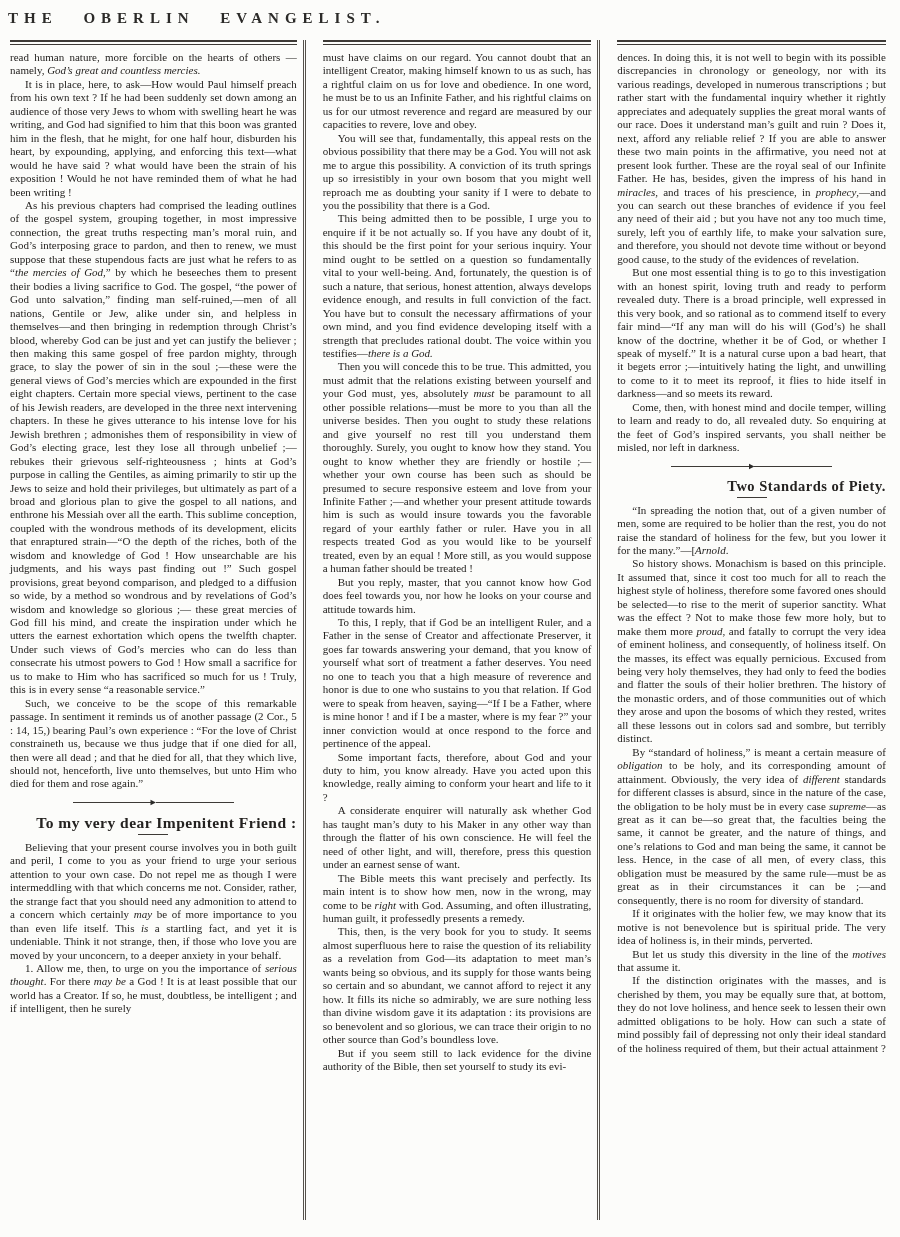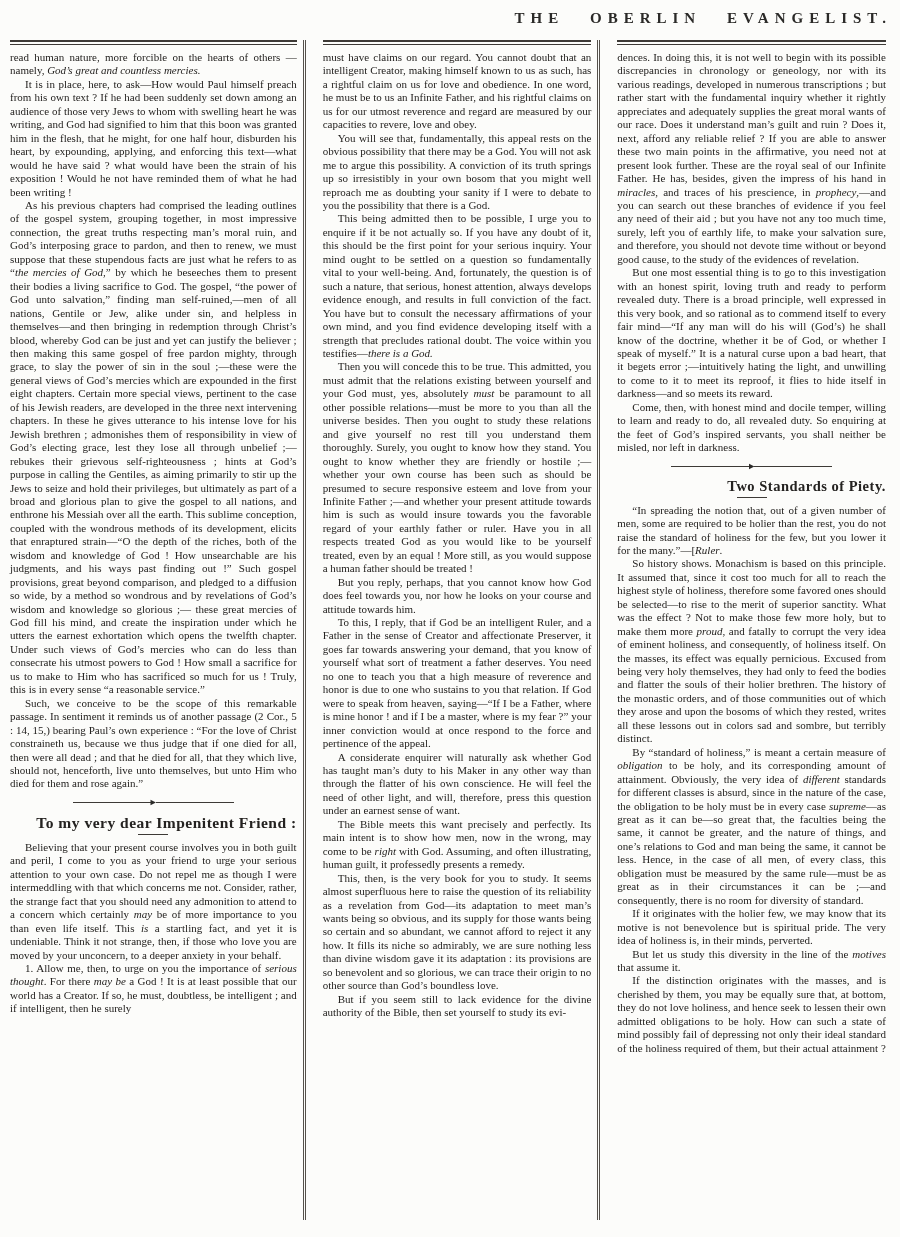--- a/index.html
+++ b/index.html
@@ -1,21 +1,21 @@
 <!DOCTYPE html>
 <html><head>
 <meta charset="utf-8">
 <style>
   * { margin: 0; padding: 0; box-sizing: border-box; }
   html, body { background: #e9e7e2; }
   body { width: 900px; height: 1237px; overflow: hidden;
          font-family: "Liberation Serif", "DejaVu Serif", serif; }
   .page { width: 900px; height: 1237px; background: #fcfcfa; color: #1e1d1b;
           padding: 6px 8px 10px 8px; position: relative; }
-  .masthead { text-align: right; font-weight: bold; font-size: 15px;
+  .masthead { text-align: left; font-weight: bold; font-size: 15px;
               letter-spacing: 6px; word-spacing: 16px; color: #2b2a28;
               padding-top: 4px; height: 34px; }
   .cols { display: flex; align-items: stretch; height: 1180px; overflow: hidden; }
   .col { width: 294.67px; padding: 0 6px 0 2px; overflow: hidden; }
   .col + .col { border-left: 3px double #55514b; padding-left: 17px; }
   .toprule { height: 5px; border-top: 2px solid #3d3a36; border-bottom: 1px solid #3d3a36;
              margin-bottom: 6px; }
   .para { font-size: 11px; line-height: 13.45px; text-align: justify;
           text-indent: 15px; color: #242220; }
   .para.cont { text-indent: 0; }
@@ -50,40 +50,41 @@
         <div class="shortrule"></div>
         <p class="para">Believing that your present course involves you in both guilt and peril, I come to you as your friend to urge your serious attention to your own case.  Do not repel me as though I were intermeddling with that which concerns me not.  Consider, rather, the strange fact that you should need any admonition to attend to a concern which certainly <i>may</i> be of more importance to you than even life itself.  This <i>is</i> a startling fact, and yet it is undeniable.  Think it not strange, then, if those who love you are moved by your unconcern, to a deeper anxiety in your behalf.</p>
         <p class="para">1.  Allow me, then, to urge on you the importance of <i>serious thought</i>.  For there <i>may be</i> a God !  It is at least possible that our world has a Creator.  If so, he must, doubtless, be intelligent ; and if intelligent, then he surely</p>
       </div>
     <div class="col">
       <div class="toprule"></div>
     <p class="para cont">must have claims on our regard.  You cannot doubt that an intelligent Creator, making himself known to us as such, has a rightful claim on us for love and obedience. In one word, he must be to us an Infinite Father, and his rightful claims on us for our utmost reverence and regard are measured by our capacities to revere, love and obey.</p>
         <p class="para">You will see that, fundamentally, this appeal rests on the obvious possibility that there may be a God.  You will not ask me to argue this possibility.  A conviction of its truth springs up so irresistibly in your own bosom that you might well reproach me as doubting your sanity if I were to debate to you the possibility that there is a God.</p>
         <p class="para">This being admitted then to be possible, I urge you to enquire if it be not actually so.  If you have any doubt of it, this should be the first point for your serious inquiry.  Your mind ought to be settled on a question so fundamentally vital to your well-being.  And, fortunately, the question is of such a nature, that serious, honest attention, always develops evidence enough, and results in full conviction of the fact.  You have but to consult the necessary affirmations of your own mind, and you find evidence developing itself with a strength that precludes rational doubt.  The voice within you testifies—<i>there is a God.</i></p>
         <p class="para">Then you will concede this to be true.  This admitted, you must admit that the relations existing between yourself and your God must, yes, absolutely <i>must</i> be paramount to all other possible relations—must be more to you than all the universe besides.  Then you ought to study these relations and give yourself no rest till you understand them thoroughly.  Surely, you ought to know how they stand.  You ought to know whether they are friendly or hostile ;—whether your own course has been such as should be presumed to secure responsive esteem and love from your Infinite Father ;—and whether your present attitude towards him is such as would insure towards you the favorable regard of your earthly father or ruler.  Have you in all respects treated God as you would like to be yourself treated, even by an equal ! More still, as you would suppose a human father should be treated !</p>
-        <p class="para">But you reply, perhaps, that you cannot know how God does feel towards you, nor how he looks on your course and attitude towards him.</p>
+        <p class="para">But you reply, master, that you cannot know how God does feel towards you, nor how he looks on your course and attitude towards him.</p>
         <p class="para">To this, I reply, that if God be an intelligent Ruler, and a Father in the sense of Creator and affectionate Preserver, it goes far towards answering your demand, that you know of yourself what sort of treatment a father deserves.  You need no one to teach you that a high measure of reverence and honor is due to one who sustains to you that relation.  If God were to speak from heaven, saying—“If I be a Father, where is mine honor ! and if I be a master, where is my fear ?” your inner conviction would at once respond to the force and pertinence of the appeal.</p>
+        <p class="para">Some important facts, therefore, about God and your duty to him, you know already.  Have you acted upon this knowledge, really aiming to conform your heart and life to it ?</p>
         <p class="para">A considerate enquirer will naturally ask whether God has taught man’s duty to his Maker in any other way than through the flatter of his own conscience.  He will feel the need of other light, and will, therefore, press this question under an earnest sense of want.</p>
         <p class="para">The Bible meets this want precisely and perfectly.  Its main intent is to show how men, now in the wrong, may come to be <i>right</i> with God.  Assuming, and often illustrating, human guilt, it professedly presents a remedy.</p>
         <p class="para">This, then, is the very book for you to study.  It seems almost superfluous here to raise the question of its reliability as a revelation from God—its adaptation to meet man’s wants being so obvious, and its supply for those wants being so certain and so abundant, we cannot afford to reject it any how.  It fills its niche so admirably, we are sure nothing less than divine wisdom gave it its adaptation : its provisions are so benevolent and so glorious, we can trace their origin to no other source than God’s boundless love.</p>
         <p class="para">But if you seem still to lack evidence for the divine authority of the Bible, then set yourself to study its evi-</p>
       </div>
     <div class="col">
       <div class="toprule"></div>
     <p class="para cont">dences.  In doing this, it is not well to begin with its possible discrepancies in chronology or geneology, nor with its various readings, developed in numerous transcriptions ; but rather start with the fundamental inquiry whether it rightly appreciates and adequately supplies the great moral wants of our race.  Does it understand man’s guilt and ruin ?  Does it, next, afford any reliable relief ?  If you are able to answer these two main points in the affirmative, you need not at present look further. These are the royal seal of our Infinite Father.  He has, besides, given the impress of his hand in <i>miracles</i>, and traces of his prescience, in <i>prophecy</i>,—and you can search out these branches of evidence if you feel any need of their aid ; but you have not any too much time, surely, left you of earthly life, to make your salvation sure, and therefore, you should not devote time without or beyond good cause, to the study of the evidences of revelation.</p>
         <p class="para">But one most essential thing is to go to this investigation with an honest spirit, loving truth and ready to perform revealed duty.  There is a broad principle, well expressed in this very book, and so rational as to commend itself to every fair mind—“If any man will do his will (God’s) he shall know of the doctrine, whether it be of God, or whether I speak of myself.”  It is a natural curse upon a bad heart, that it begets error ;—intuitively hating the light, and unwilling to come to it to meet its reproof, it flies to hide itself in darkness—and so meets its reward.</p>
         <p class="para">Come, then, with honest mind and docile temper, willing to learn and ready to do, all revealed duty.  So enquiring at the feet of God’s inspired servants, you shall neither be misled, nor left in darkness.</p>
         <div class="ornament">
           <span class="line"></span>
           <span class="tip">►</span>
           <span class="line"></span>
         </div>
         <h2 class="article-heading sm">Two Standards of Piety.</h2>
         <div class="shortrule"></div>
-        <p class="para">“In spreading the notion that, out of a given number of men, some are required to be holier than the rest, you do not raise the standard of holiness for the few, but you lower it for the many.”—[<i>Ruler</i>.</p>
+        <p class="para">“In spreading the notion that, out of a given number of men, some are required to be holier than the rest, you do not raise the standard of holiness for the few, but you lower it for the many.”—[<i>Arnold</i>.</p>
         <p class="para">So history shows.  Monachism is based on this principle.  It assumed that, since it cost too much for all to reach the highest style of holiness, therefore some favored ones should be selected—to rise to the merit of superior sanctity.  What was the effect ?  Not to make those few more holy, but to make them more <i>proud</i>, and fatally to corrupt the very idea of eminent holiness, and consequently, of holiness itself.  On the masses, its effect was equally pernicious.  Excused from being very holy themselves, they had only to feed the bodies and flatter the souls of their holier brethren.  The history of the monastic orders, and of those communities out of which they arose and upon the bosoms of which they rested, writes all these lessons out in colors sad and sombre, but terribly distinct.</p>
         <p class="para">By “standard of holiness,” is meant a certain measure of <i>obligation</i> to be holy, and its corresponding amount of attainment.  Obviously, the very idea of <i>different</i> standards for different classes is absurd, since in the nature of the case, the obligation to be holy must be in every case <i>supreme</i>—as great as it can be—so great that, the faculties being the same, it cannot be greater, and the nature of things, and one’s relations to God and man being the same, it cannot be less.  Hence, in the case of all men, of every class, this obligation must be measured by the same rule—must be as great as in their circumstances it can be ;—and consequently, there is no room for diversity of standard.</p>
         <p class="para">If it originates with the holier few, we may know that its motive is not benevolence but is spiritual pride.  The very idea of holiness is, in their minds, perverted.</p>
         <p class="para">But let us study this diversity in the line of the <i>motives</i> that assume it.</p>
         <p class="para">If the distinction originates with the masses, and is cherished by them, you may be equally sure that, at bottom, they do not love holiness, and hence seek to lessen their own admitted obligations to be holy.  How can such a state of mind possibly fail of depressing not only their ideal standard of the holiness required of them, but their actual attainment ?</p>
       </div>
   </div>
 </div>
 
 </body></html>

